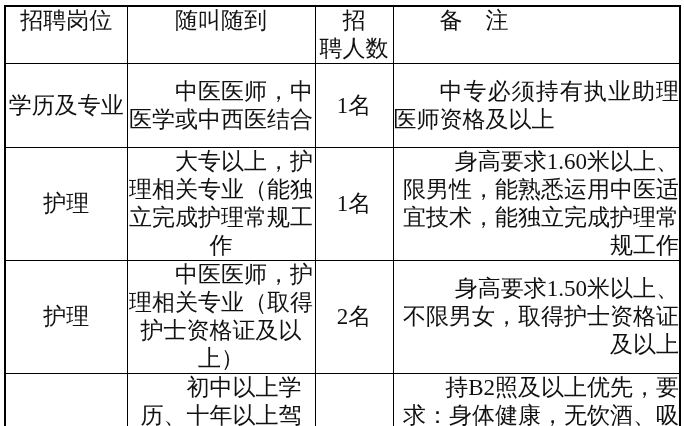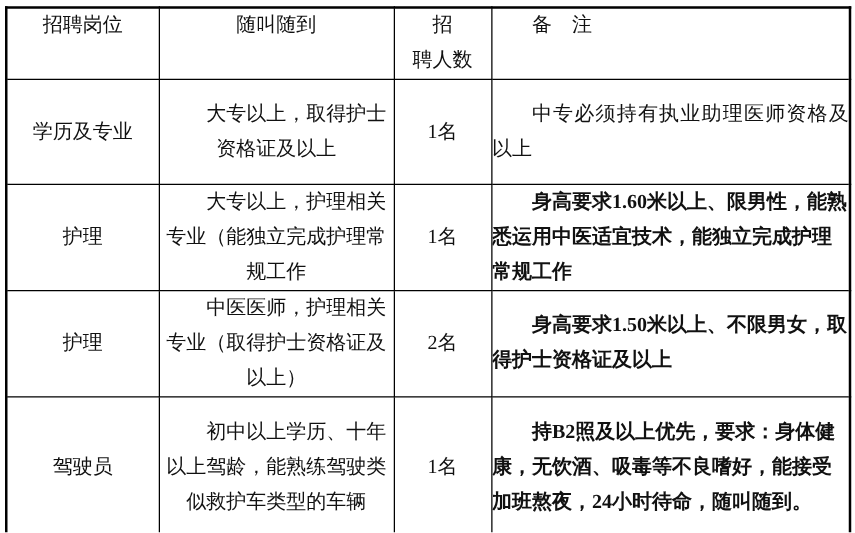--- a/index.html
+++ b/index.html
@@ -22,21 +22,21 @@
     left: 4px;
     top: 5px;
     width: 675px;
     border-collapse: collapse;
     table-layout: fixed;
     border: 2px solid #000000;
     background: #ffffff;
   }
   table.recruit td {
     border: 1px solid #000000;
-    font-size: 16px;
+    font-size: 23px;
     line-height: 28px;
     color: #111111;
     vertical-align: middle;
     padding: 0;
     overflow: hidden;
     word-break: normal;
   }
   
   tr.hdr td {
     vertical-align: top;
@@ -50,21 +50,21 @@
   tr.r1 { height: 84px; }
   tr.r2 { height: 83px; }
   tr.r3 { height: 82px; }
   tr.r4 { height: 113px; }
 
   
   td.c-pos { text-align: center; }
   td.c-edu { text-align: center; text-indent: 2em; padding: 0 5px; }
   td.c-cnt { text-align: center; margin-left: 44px; }
   td.c-note { text-indent: 2em; padding: 0 2px; }
-  td.note-center  { text-align: left; font-weight: bold; }
+  td.note-center  { text-align: right; }
   td.note-justify { text-align: justify; }
 </style>
 </head>
 <body>
 
 <div class="page">
   <table class="recruit">
     <colgroup>
       <col style="width:122px">
       <col style="width:188px">
@@ -75,21 +75,21 @@
       <tr class="hdr">
         <td class="h-center">招聘岗位</td>
         <td class="h-center">随叫随到</td>
         <td class="h-wrap">招
 聘人数</td>
         <td class="h-note">备　注</td>
       </tr>
 
       <tr class="r1">
         <td class="c-pos">学历及专业</td>
-        <td class="c-edu">大专以上，取得护士资格证及以上</td>
+        <td class="c-edu">中医医师，中医学或中西医结合</td>
         <td class="c-cnt">1名</td>
         <td class="c-note note-justify">中专必须持有执业助理医师资格及以上</td>
       </tr>
 
       <tr class="r2">
         <td class="c-pos">护理</td>
         <td class="c-edu">大专以上，护理相关专业（能独立完成护理常规工作</td>
         <td class="c-cnt">1名</td>
         <td class="c-note note-center">身高要求1.60米以上、限男性，能熟悉运用中医适宜技术，能独立完成护理常规工作</td>
       </tr>

